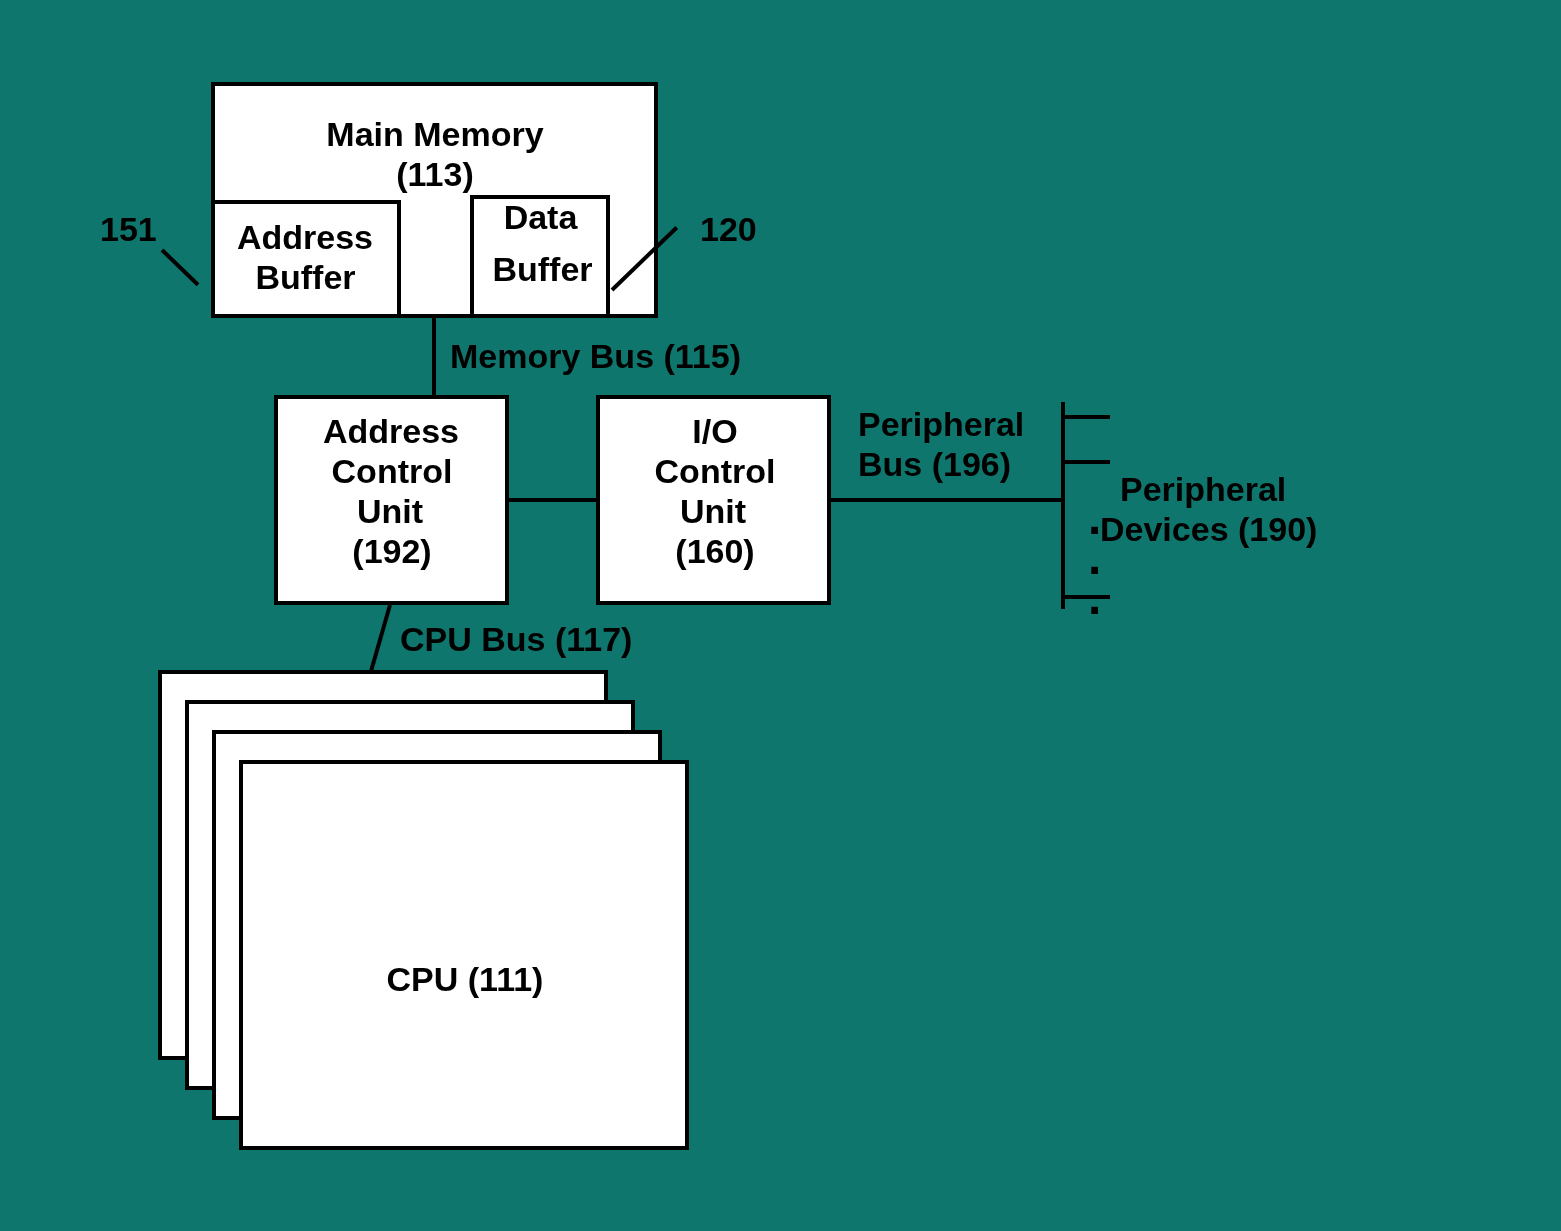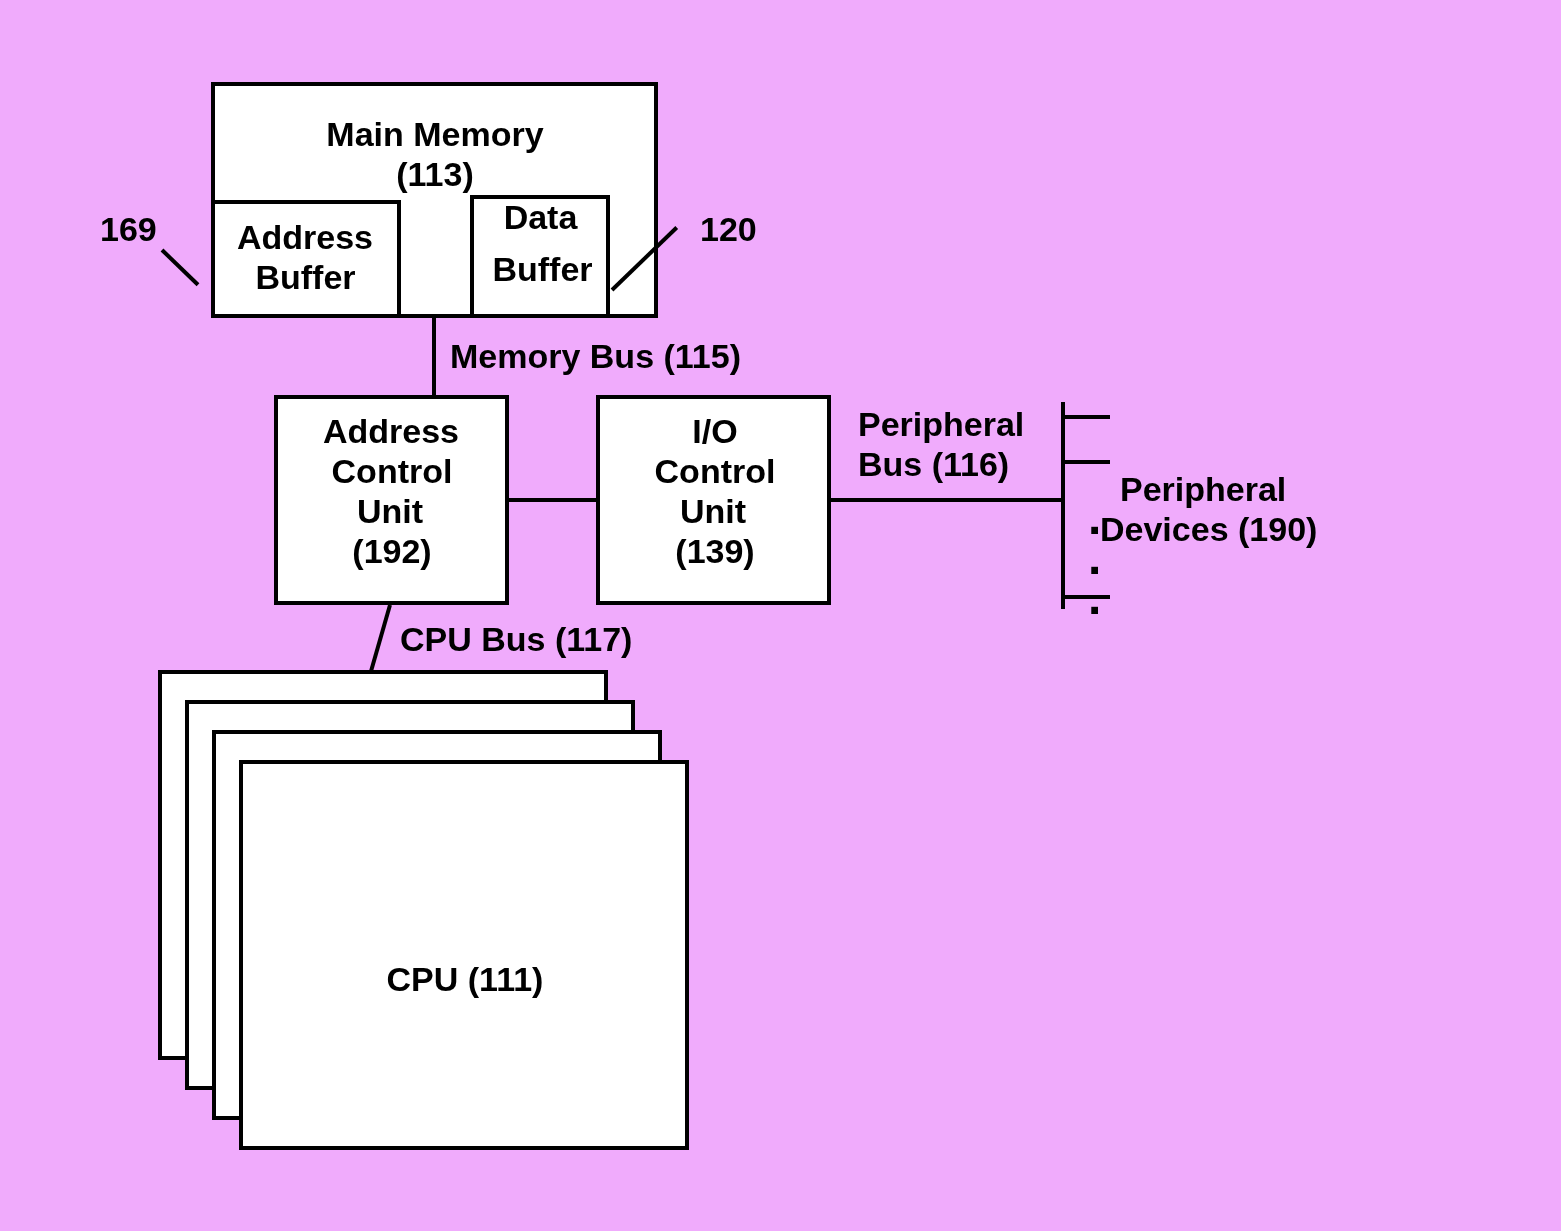--- a/index.html
+++ b/index.html
@@ -7,21 +7,21 @@
     padding: 0;
     background: #fff;
     font-family: Arial, Helvetica, sans-serif;
     font-weight: bold;
     color: #000;
   }
   .canvas {
     position: relative;
     width: 1561px;
     height: 1231px;
-    background: #f0abfc;
+    background: #0f766e;
   }
   .box {
     position: absolute;
     border: 4px solid #000;
     background: #fff;
     box-sizing: border-box;
   }
   .label {
     position: absolute;
     font-size: 34px;
@@ -45,47 +45,47 @@
   <div class="label" style="left:370px; top:155px; width:130px;">(113)</div>
 
   <div class="box" style="left:211px; top:200px; width:190px; height:118px;"></div>
   <div class="label" style="left:230px; top:218px; width:150px;">Address</div>
   <div class="label" style="left:248px; top:258px; width:115px;">Buffer</div>
 
   <div class="box" style="left:470px; top:195px; width:140px; height:123px;"></div>
   <div class="label" style="left:498px; top:198px; width:85px;">Data</div>
   <div class="label" style="left:485px; top:250px; width:115px;">Buffer</div>
 
-  <div class="label left" style="left:100px; top:210px;">169</div>
+  <div class="label left" style="left:100px; top:210px;">151</div>
   <div class="line" style="left:162px; top:248px; width:50px; height:4px; transform:rotate(44deg); transform-origin:left center;"></div>
 
   <div class="label left" style="left:700px; top:210px;">120</div>
   <div class="line" style="left:612px; top:288px; width:90px; height:4px; transform:rotate(-44deg); transform-origin:left center;"></div>
 
   <div class="label left" style="left:450px; top:337px;">Memory Bus (115)</div>
   <div class="line" style="left:432px; top:318px; width:4px; height:77px;"></div>
 
   <div class="box" style="left:274px; top:395px; width:235px; height:210px;"></div>
   <div class="label" style="left:316px; top:412px; width:150px;">Address</div>
   <div class="label" style="left:322px; top:452px; width:140px;">Control</div>
   <div class="label" style="left:350px; top:492px; width:80px;">Unit</div>
   <div class="label" style="left:342px; top:532px; width:100px;">(192)</div>
 
   <div class="line" style="left:509px; top:498px; width:87px; height:4px;"></div>
 
   <div class="box" style="left:596px; top:395px; width:235px; height:210px;"></div>
   <div class="label" style="left:680px; top:412px; width:70px;">I/O</div>
   <div class="label" style="left:645px; top:452px; width:140px;">Control</div>
   <div class="label" style="left:673px; top:492px; width:80px;">Unit</div>
-  <div class="label" style="left:665px; top:532px; width:100px;">(139)</div>
+  <div class="label" style="left:665px; top:532px; width:100px;">(160)</div>
 
   <div class="line" style="left:831px; top:498px; width:230px; height:4px;"></div>
 
   <div class="label left" style="left:858px; top:405px;">Peripheral</div>
-  <div class="label left" style="left:858px; top:445px;">Bus (116)</div>
+  <div class="label left" style="left:858px; top:445px;">Bus (196)</div>
 
   <div class="line" style="left:1061px; top:402px; width:4px; height:207px;"></div>
 
   <div class="line" style="left:1065px; top:415px; width:45px; height:4px;"></div>
   <div class="line" style="left:1065px; top:460px; width:45px; height:4px;"></div>
   <div class="line" style="left:1065px; top:595px; width:45px; height:4px;"></div>
 
   <div class="label left" style="left:1088px; top:490px; font-size:48px;">.</div>
   <div class="label left" style="left:1088px; top:530px; font-size:48px;">.</div>
   <div class="label left" style="left:1088px; top:570px; font-size:48px;">.</div>

